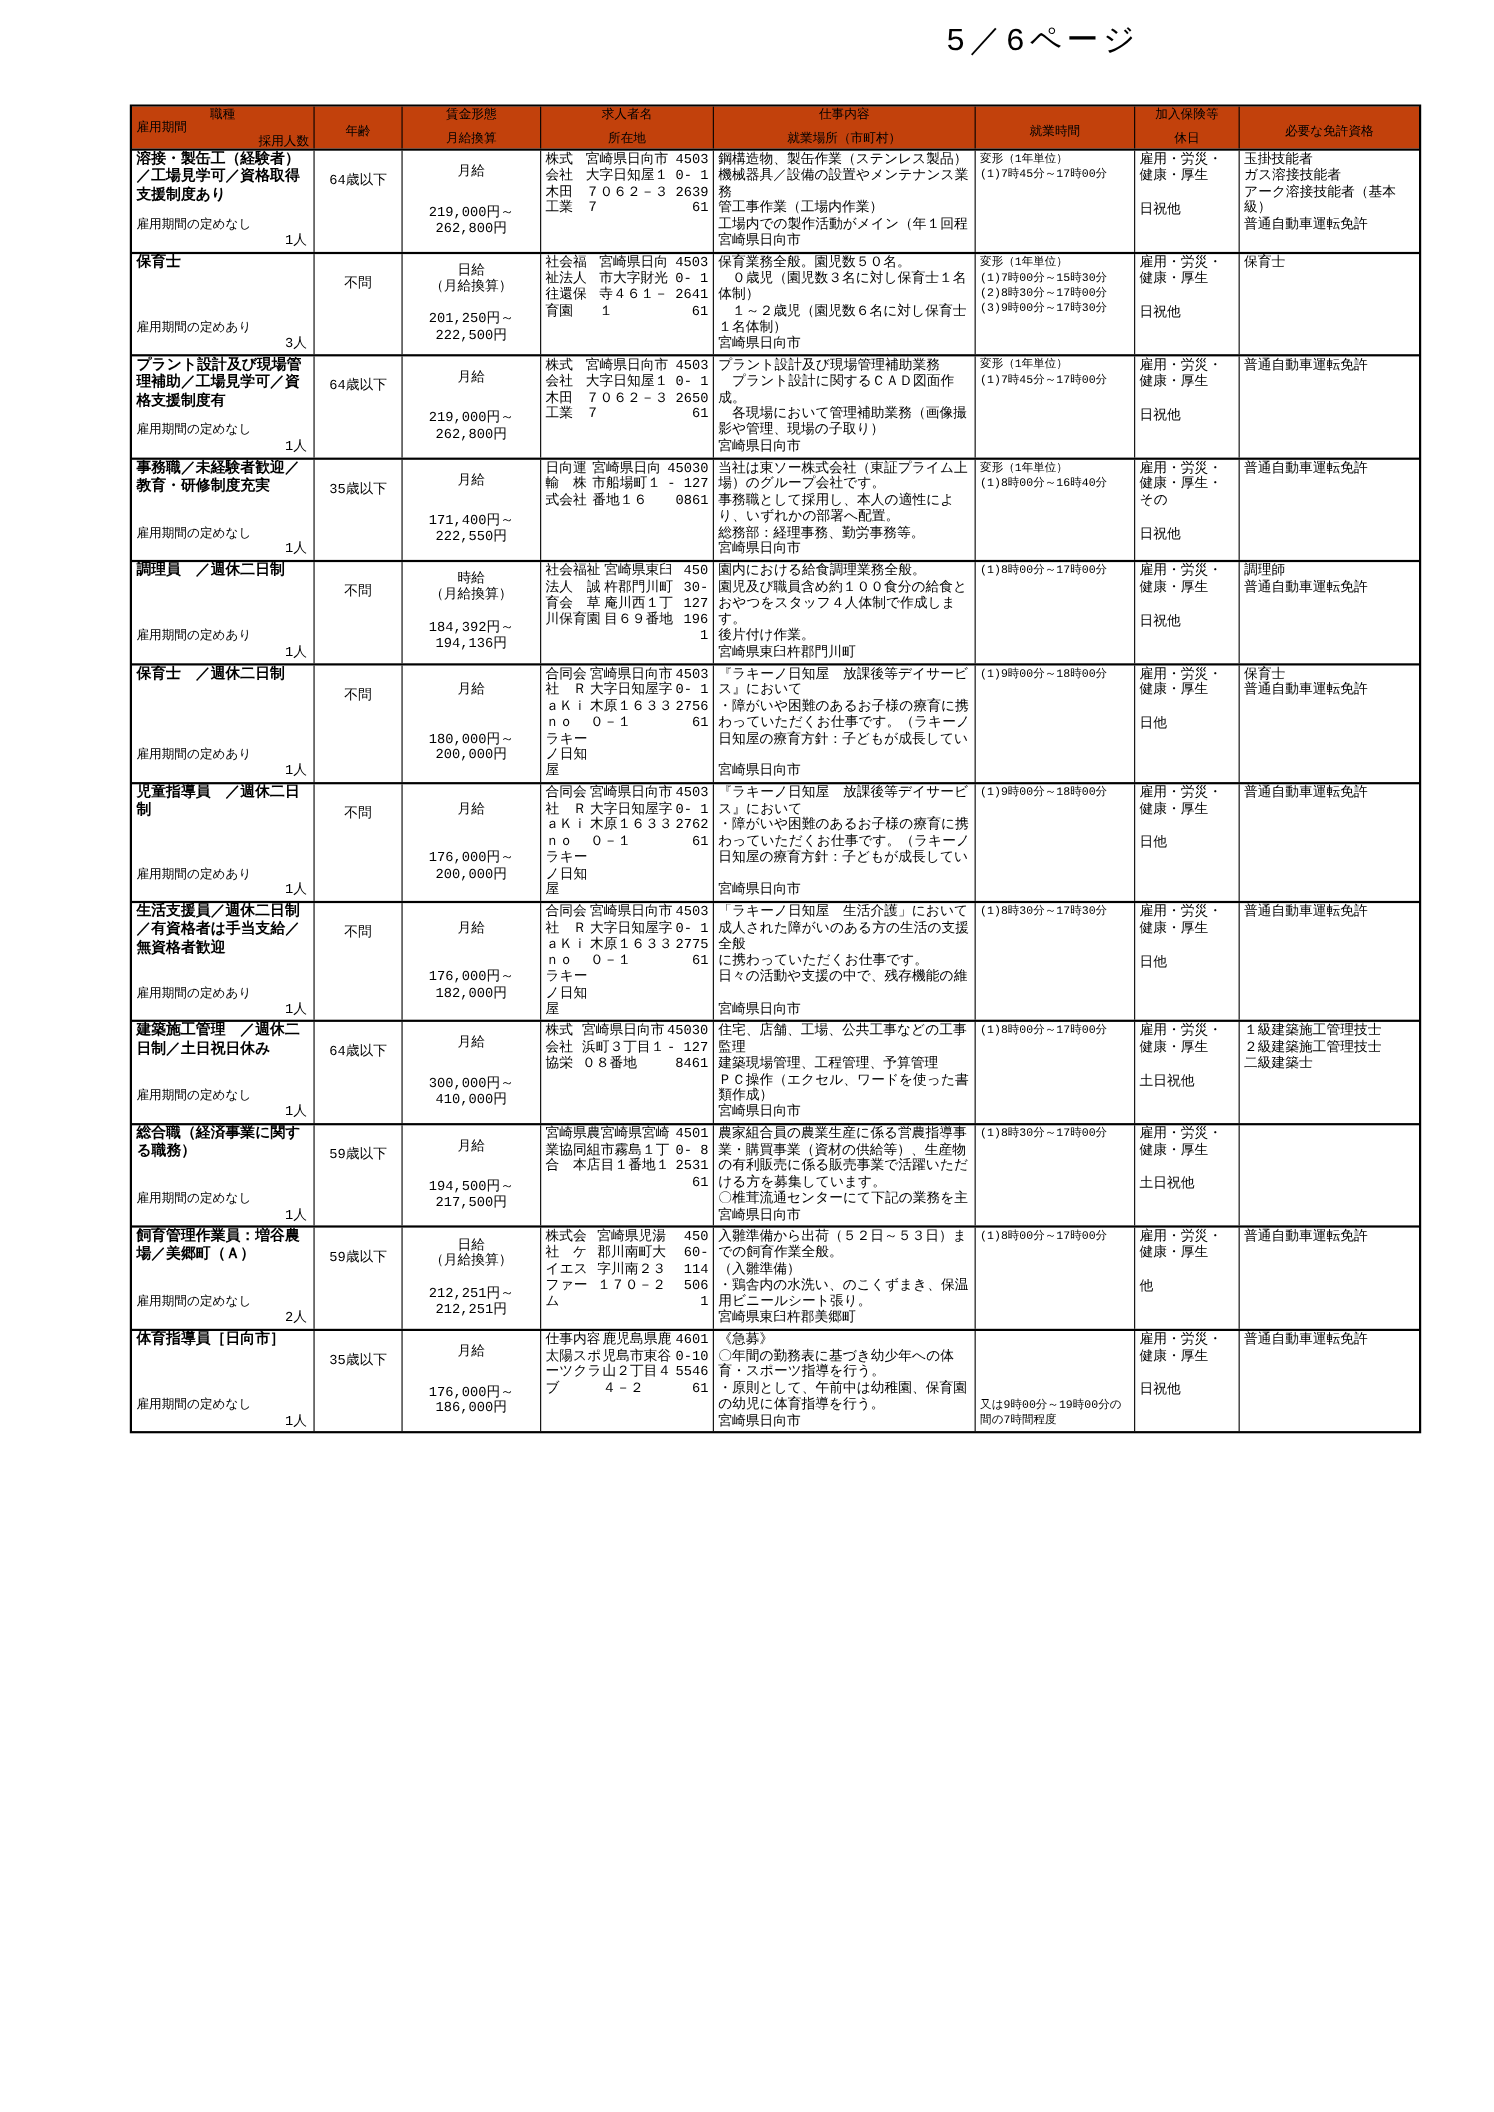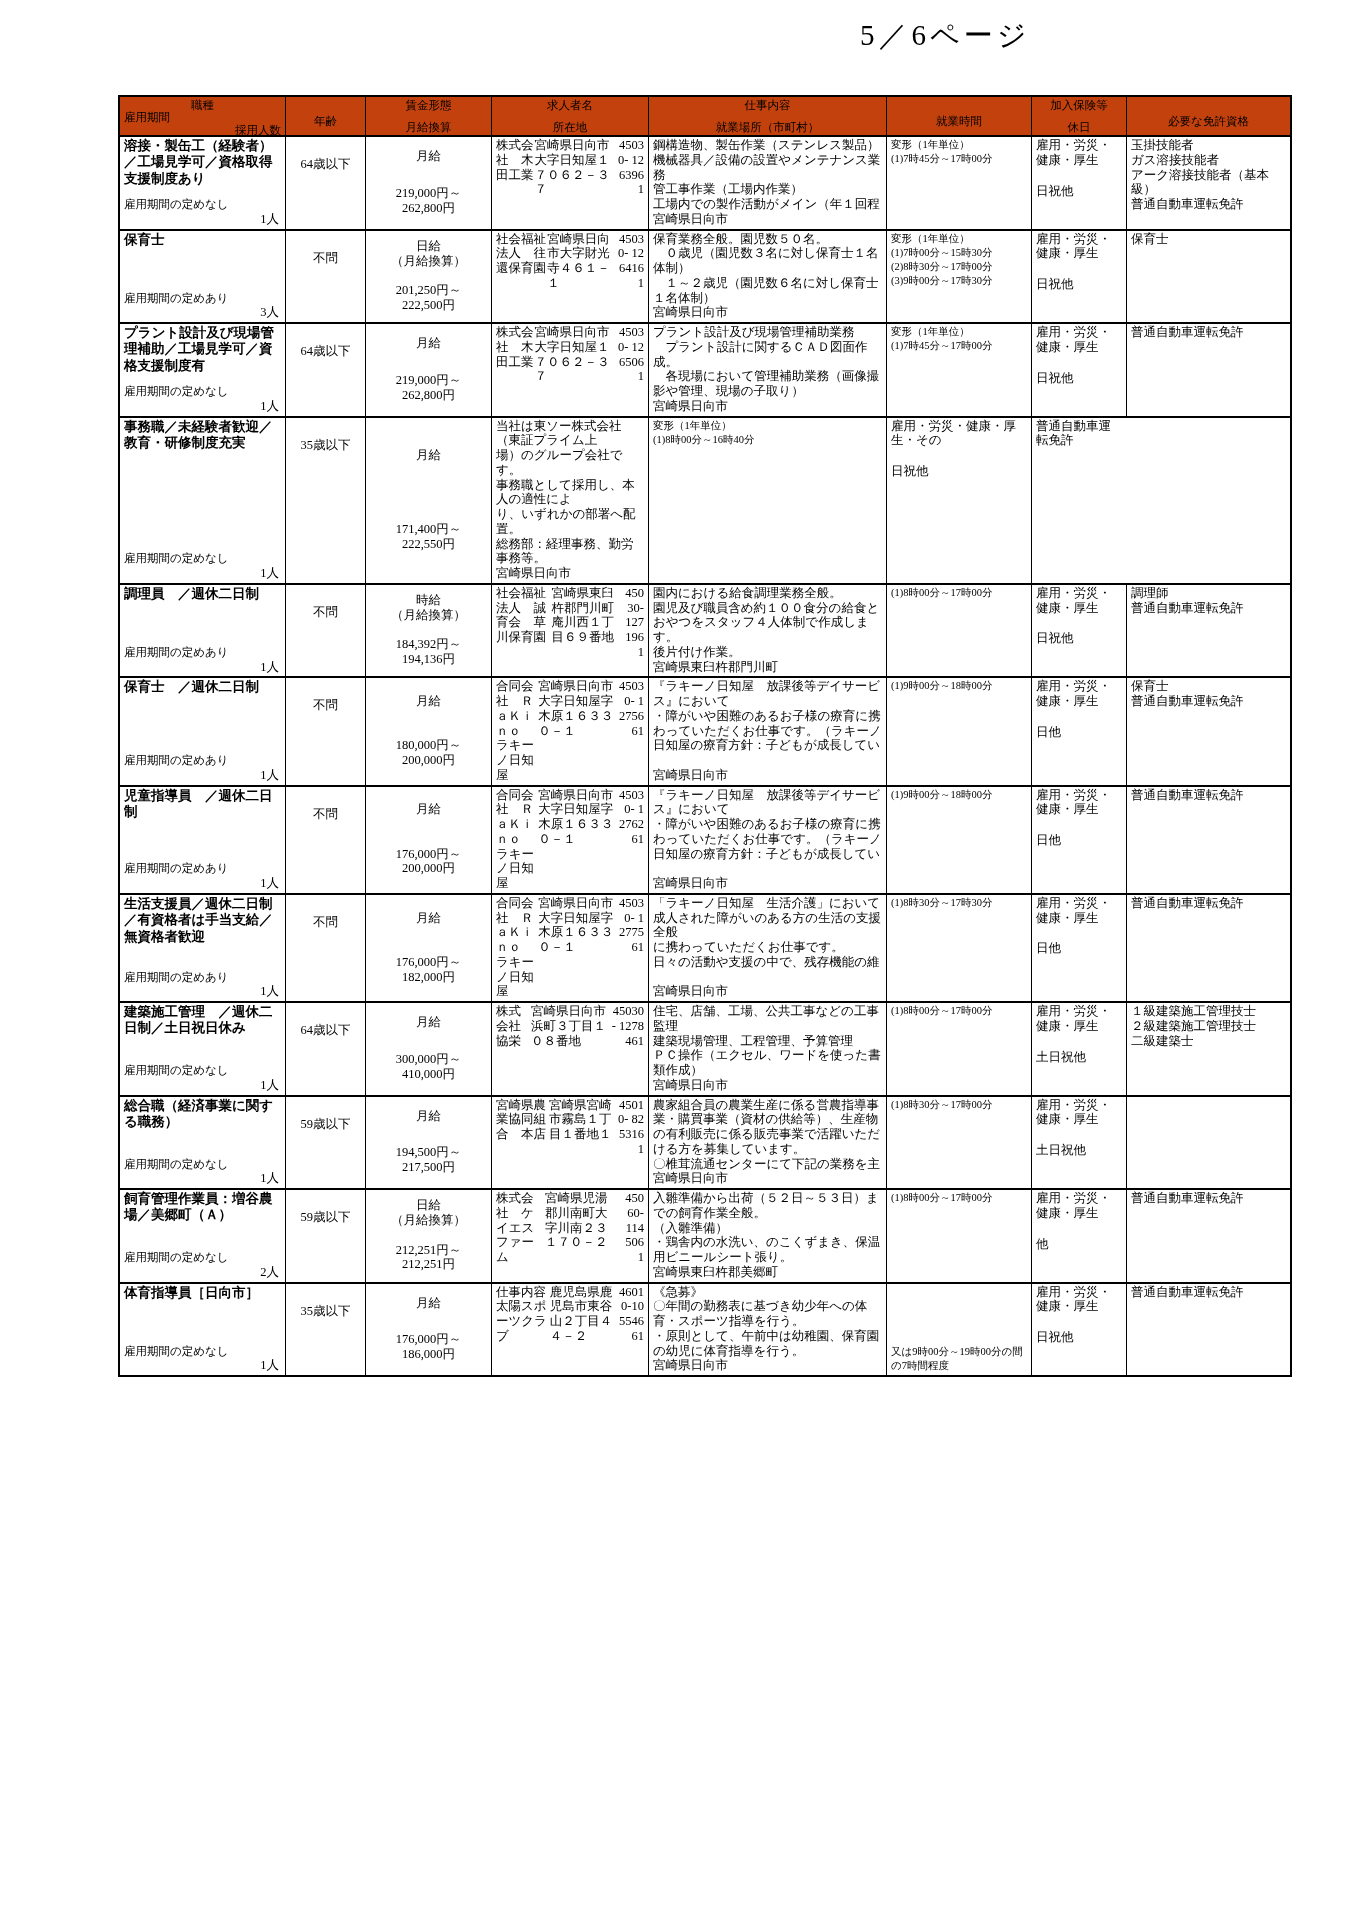--- a/index.html
+++ b/index.html
@@ -1,17 +1,17 @@
 <!DOCTYPE html>
 <html><head>
 <meta charset="utf-8">
 <style>
   html,body{margin:0;padding:0;background:#fff;}
   .page{position:relative;width:1226px;height:1920px;background:#ffffff;
-        font-family:Liberation Serif, serif;color:#000;border-radius:32px;}
+        font-family:Liberation Mono, monospace;color:#000;border-radius:32px;}
   .page-number{position:absolute;top:16px;left:860px;font-size:29px;letter-spacing:4px;font-weight:500;}
 
   .jobs-table{position:absolute;left:118px;top:95px;width:1174px;border:2px solid #000;box-sizing:border-box;}
   .trow{display:grid;grid-template-columns:165px 80px 126px 157px 238px 145px 95px auto;
         border-top:2px solid #000;box-sizing:border-box;}
   .trow.thead{border-top:none;background:#c2410c;height:38px;}
   .cell{border-left:1px solid #000;padding:1px 4px 2px 4px;box-sizing:border-box;overflow:hidden;
         font-size:12.5px;line-height:1.18;word-break:break-all;}
   .cell:first-child{border-left:none;}
   .body-row{min-height:79px;}
@@ -258,20 +258,26 @@
     </div>
     <div class="cell c3">
       <div class="wage-type">
             <div>月給</div>
           </div>
       <div class="wage-range">
             <div>171,400円～</div>
             <div>222,550円</div>
           </div>
     </div>
+    <div class="cell c4">
+      <div class="employer">日向運輸　株式会社</div>
+      <div class="flexspacer"></div>
+      <div class="address">宮崎県日向市船場町１番地１６</div>
+      <div class="job-number">45030- 1270861</div>
+    </div>
     <div class="cell c5">
       <div class="desc">
             <div>当社は東ソー株式会社（東証プライム上</div>
             <div>場）のグループ会社です。</div>
             <div>事務職として採用し、本人の適性によ</div>
             <div>り、いずれかの部署へ配置。</div>
             <div>総務部：経理事務、勤労事務等。</div>
           </div>
       <div class="workplace">宮崎県日向市</div>
     </div>

